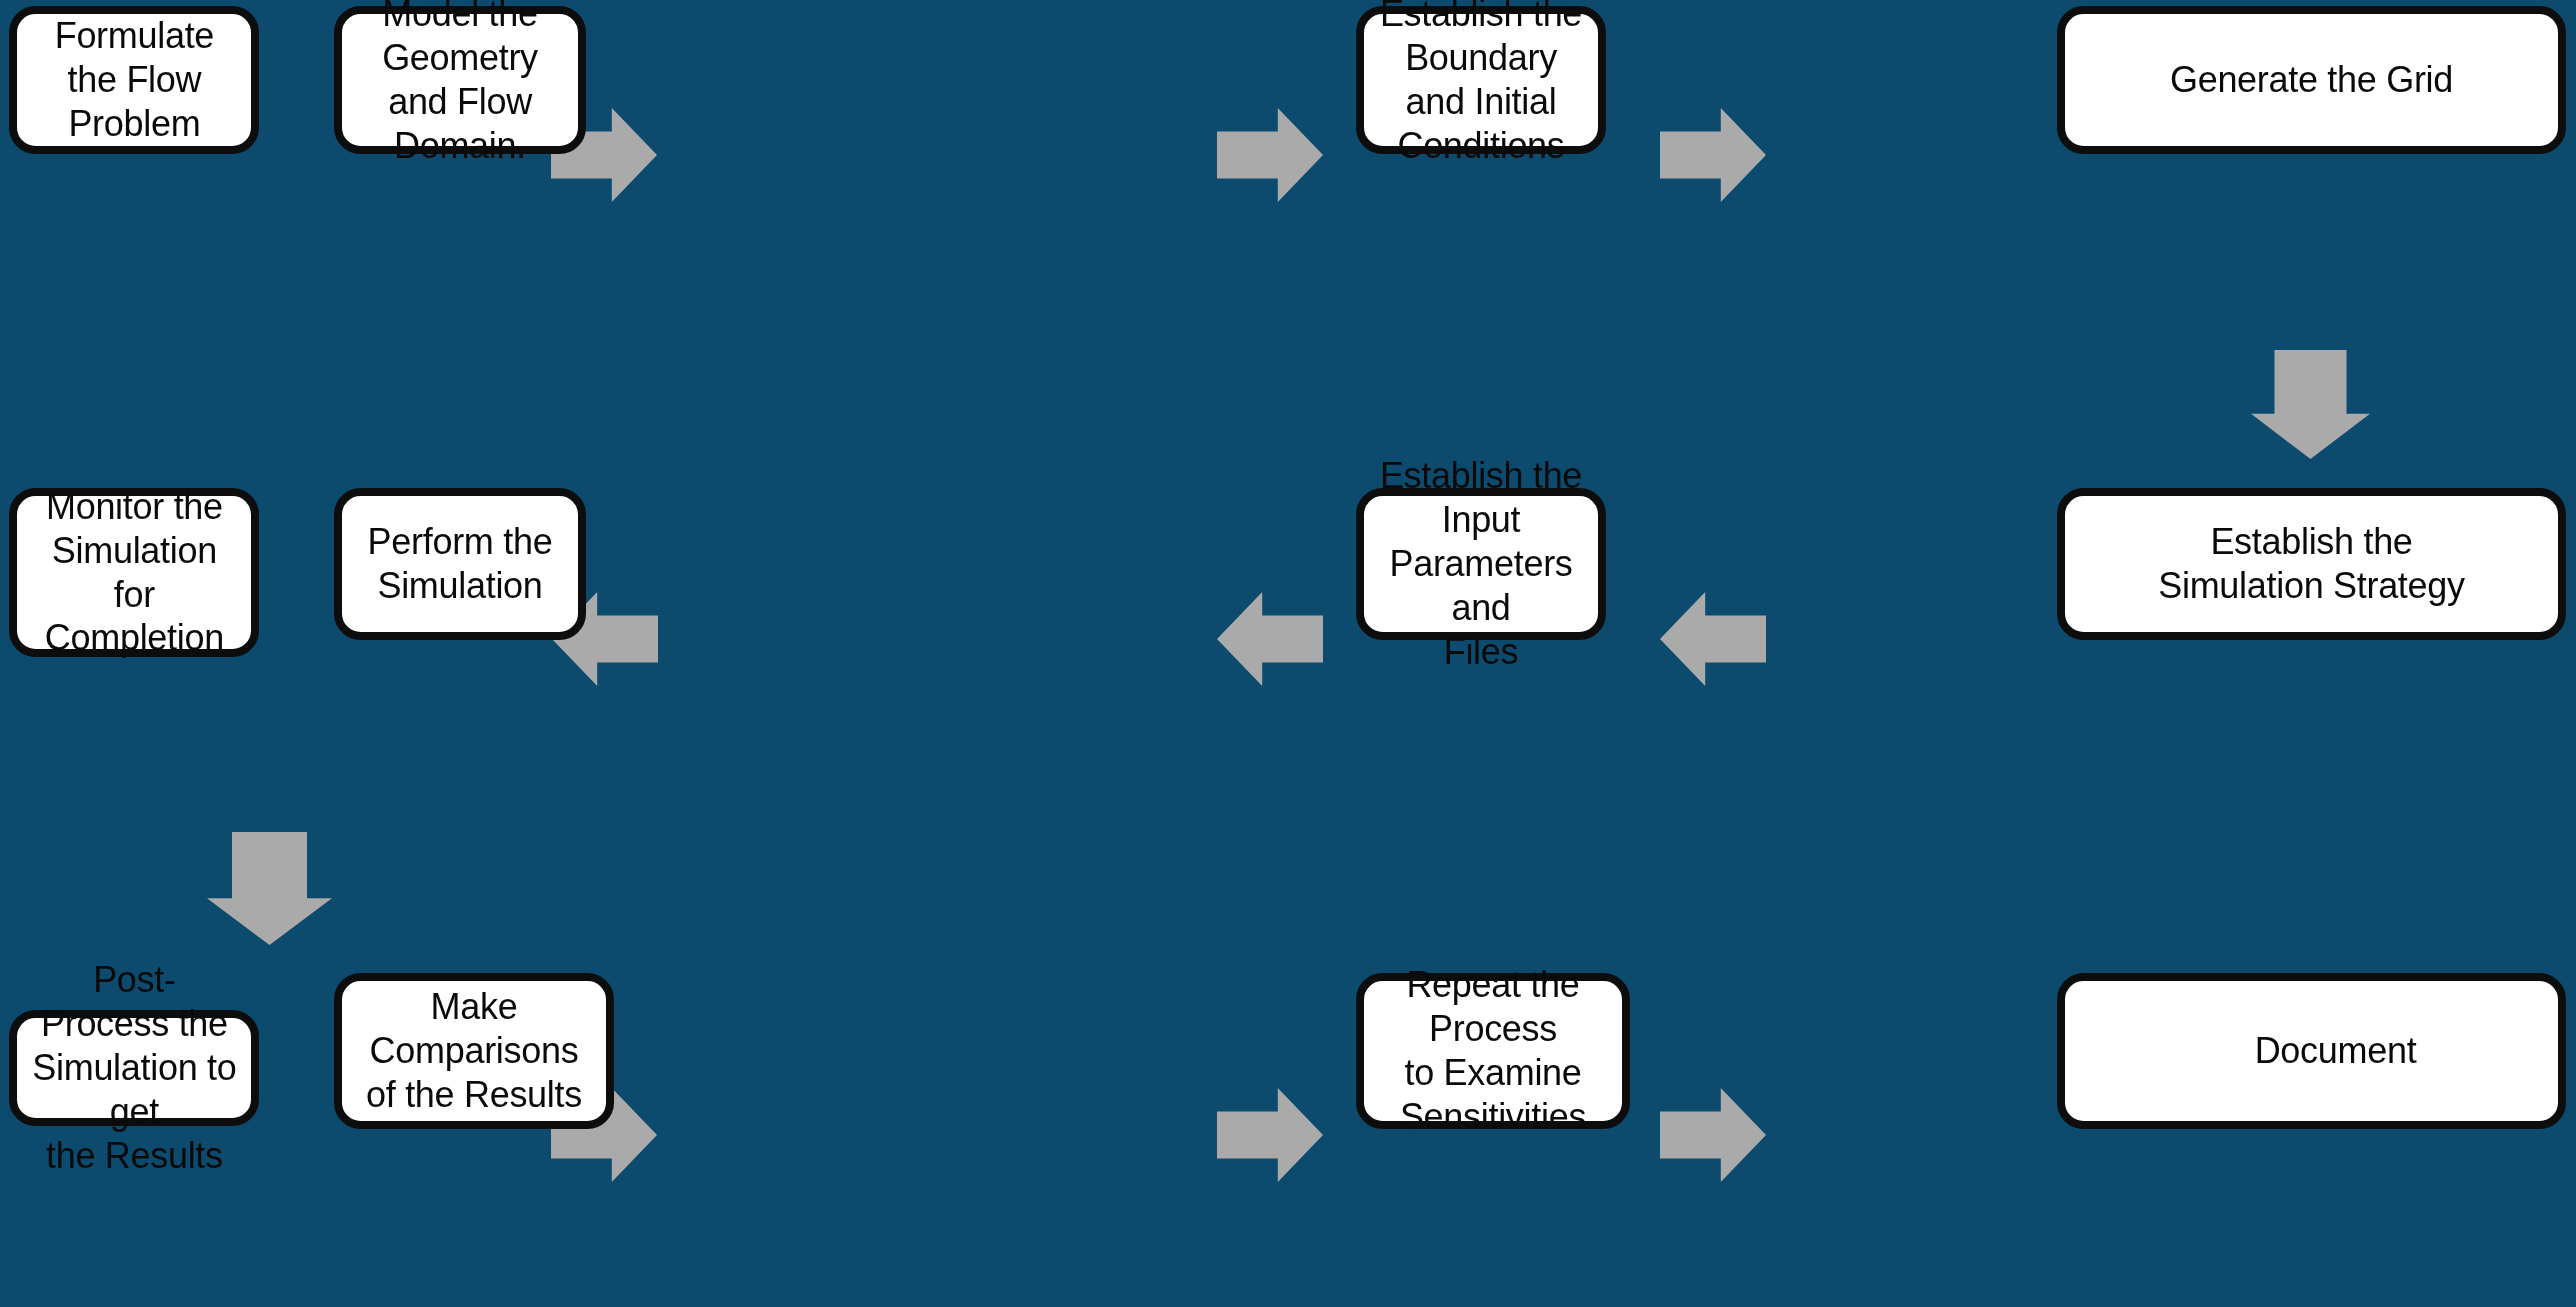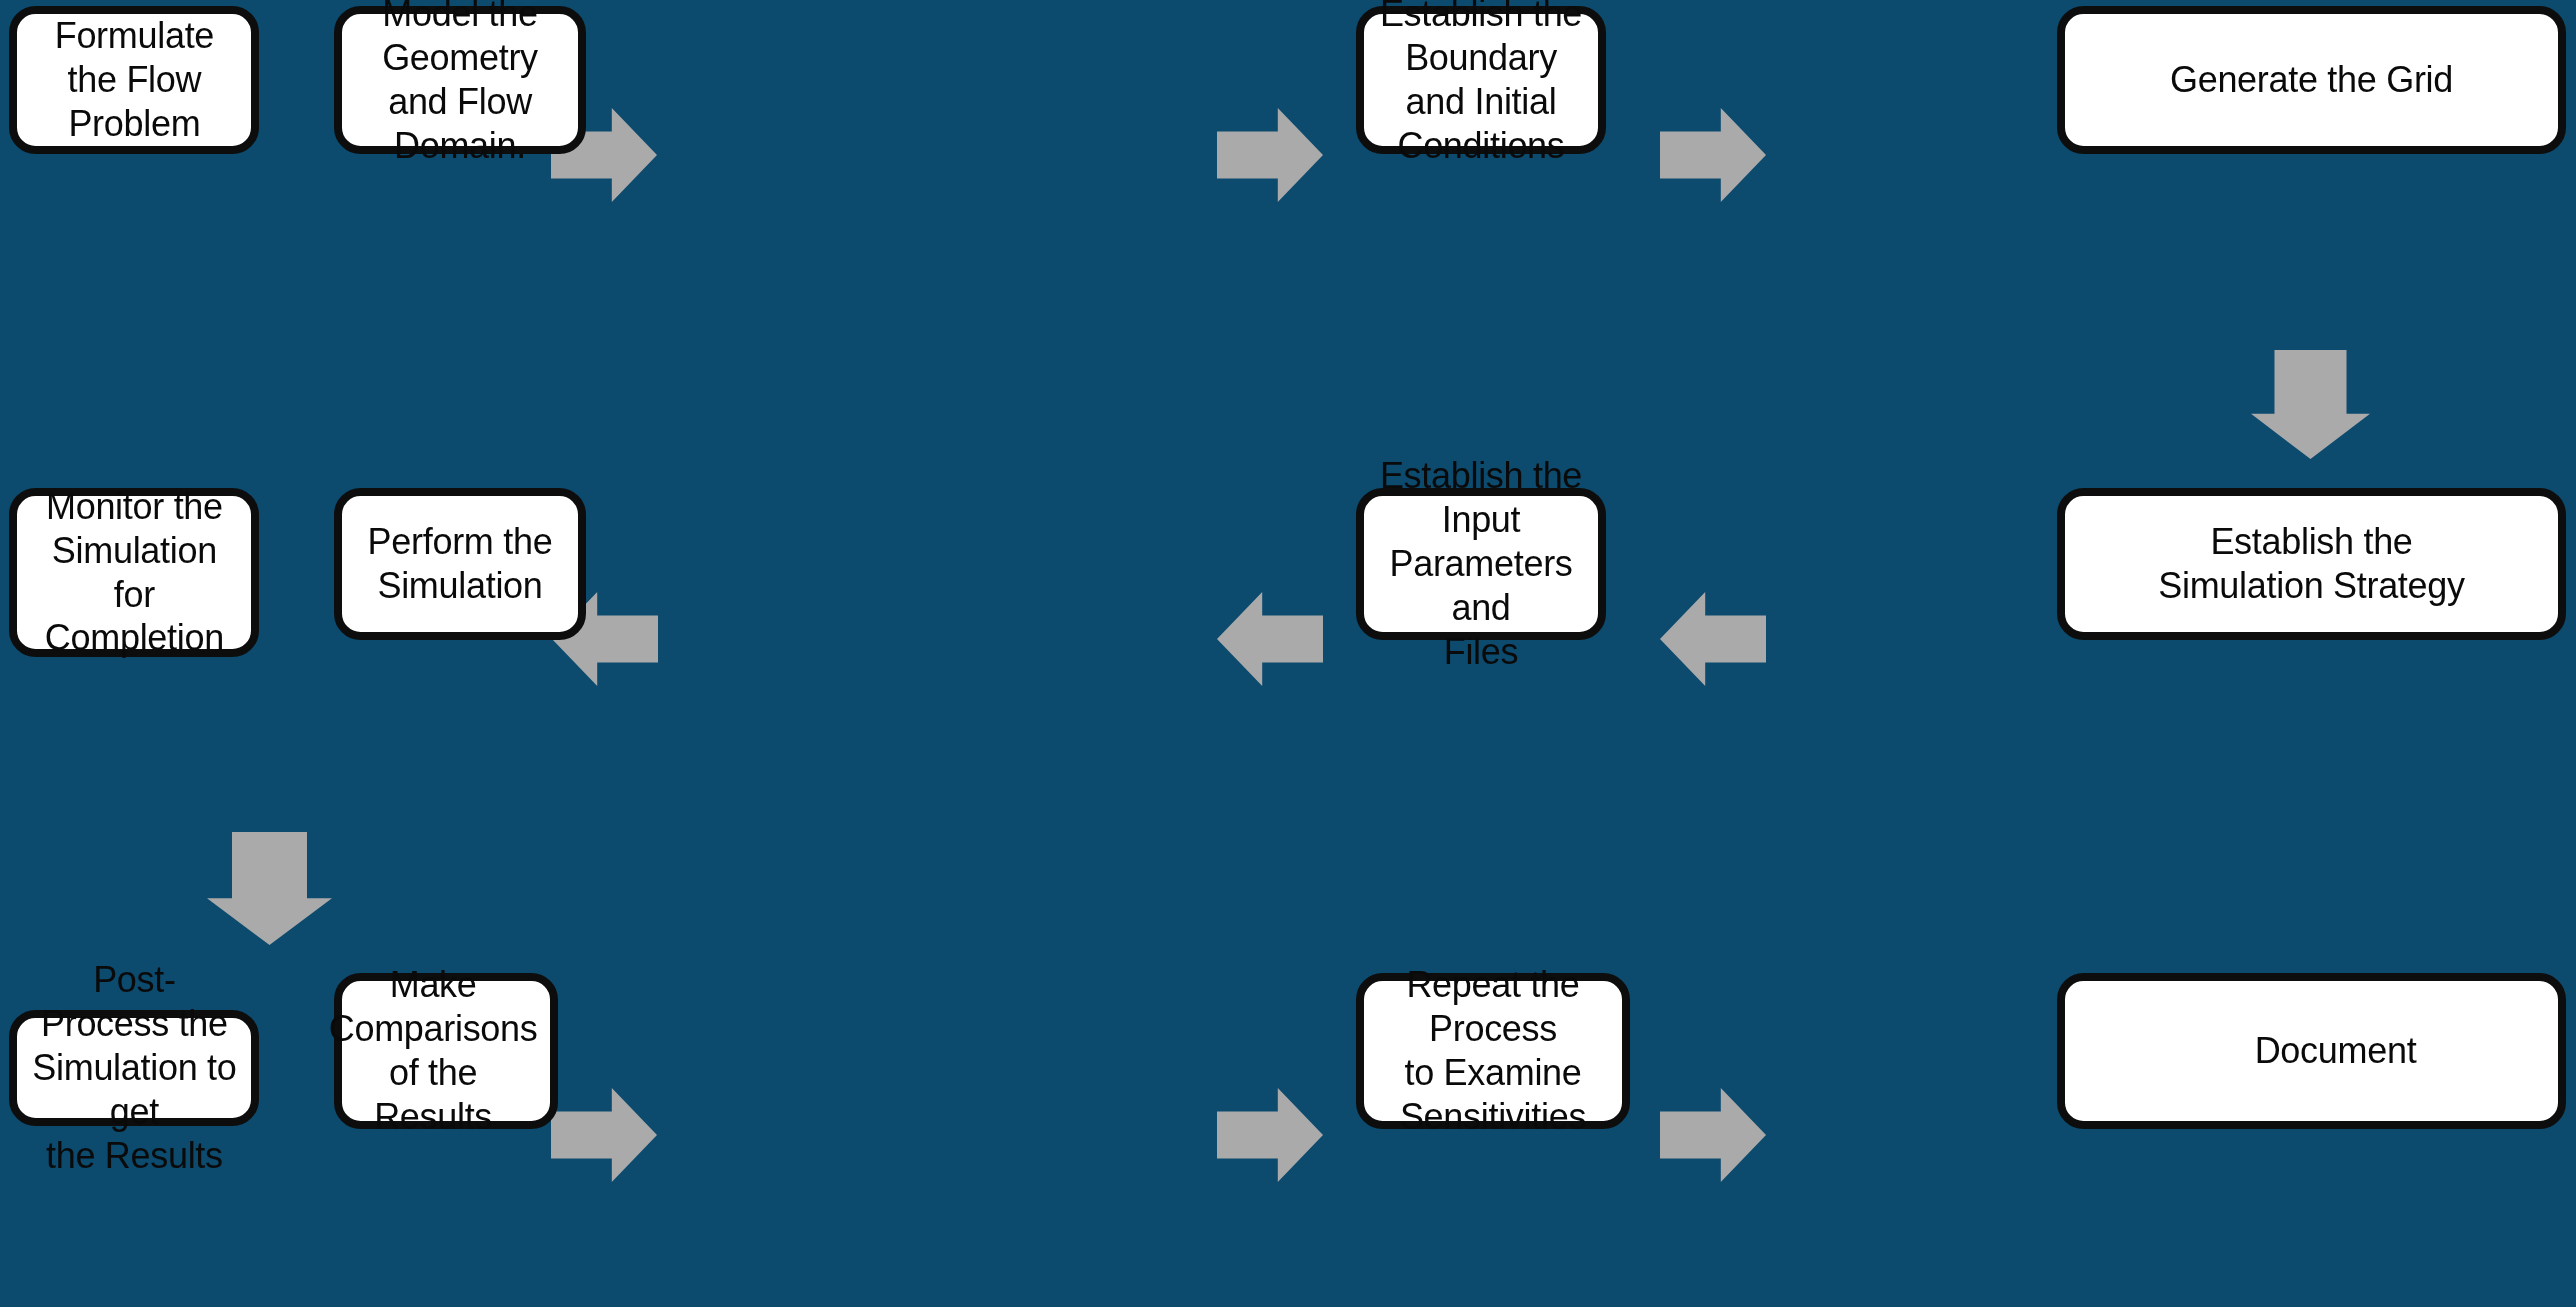--- a/index.html
+++ b/index.html
@@ -143,21 +143,21 @@
 Simulation to get
 the Results</span>
   </div>
 
   <span class="arrow" style="left:551px; top:1088px; width:106px; height:94px;">
     <svg viewBox="0 0 136 120" preserveAspectRatio="none" aria-hidden="true">
       <polygon points="0,30 78,30 78,0 136,60 78,120 78,90 0,90" fill="#aaaaaa"></polygon>
     </svg>
   </span>
 
-  <div class="node" style="left:334px; top:973px; width:224px; height:156px;justify-content:flex-end;">
+  <div class="node" style="left:334px; top:973px; width:280px; height:156px;justify-content:flex-end;">
     <span class="node-label">Make Comparisons
 of the Results</span>
   </div>
 
   <span class="arrow" style="left:1217px; top:1088px; width:106px; height:94px;">
     <svg viewBox="0 0 136 120" preserveAspectRatio="none" aria-hidden="true">
       <polygon points="0,30 78,30 78,0 136,60 78,120 78,90 0,90" fill="#aaaaaa"></polygon>
     </svg>
   </span>
 

